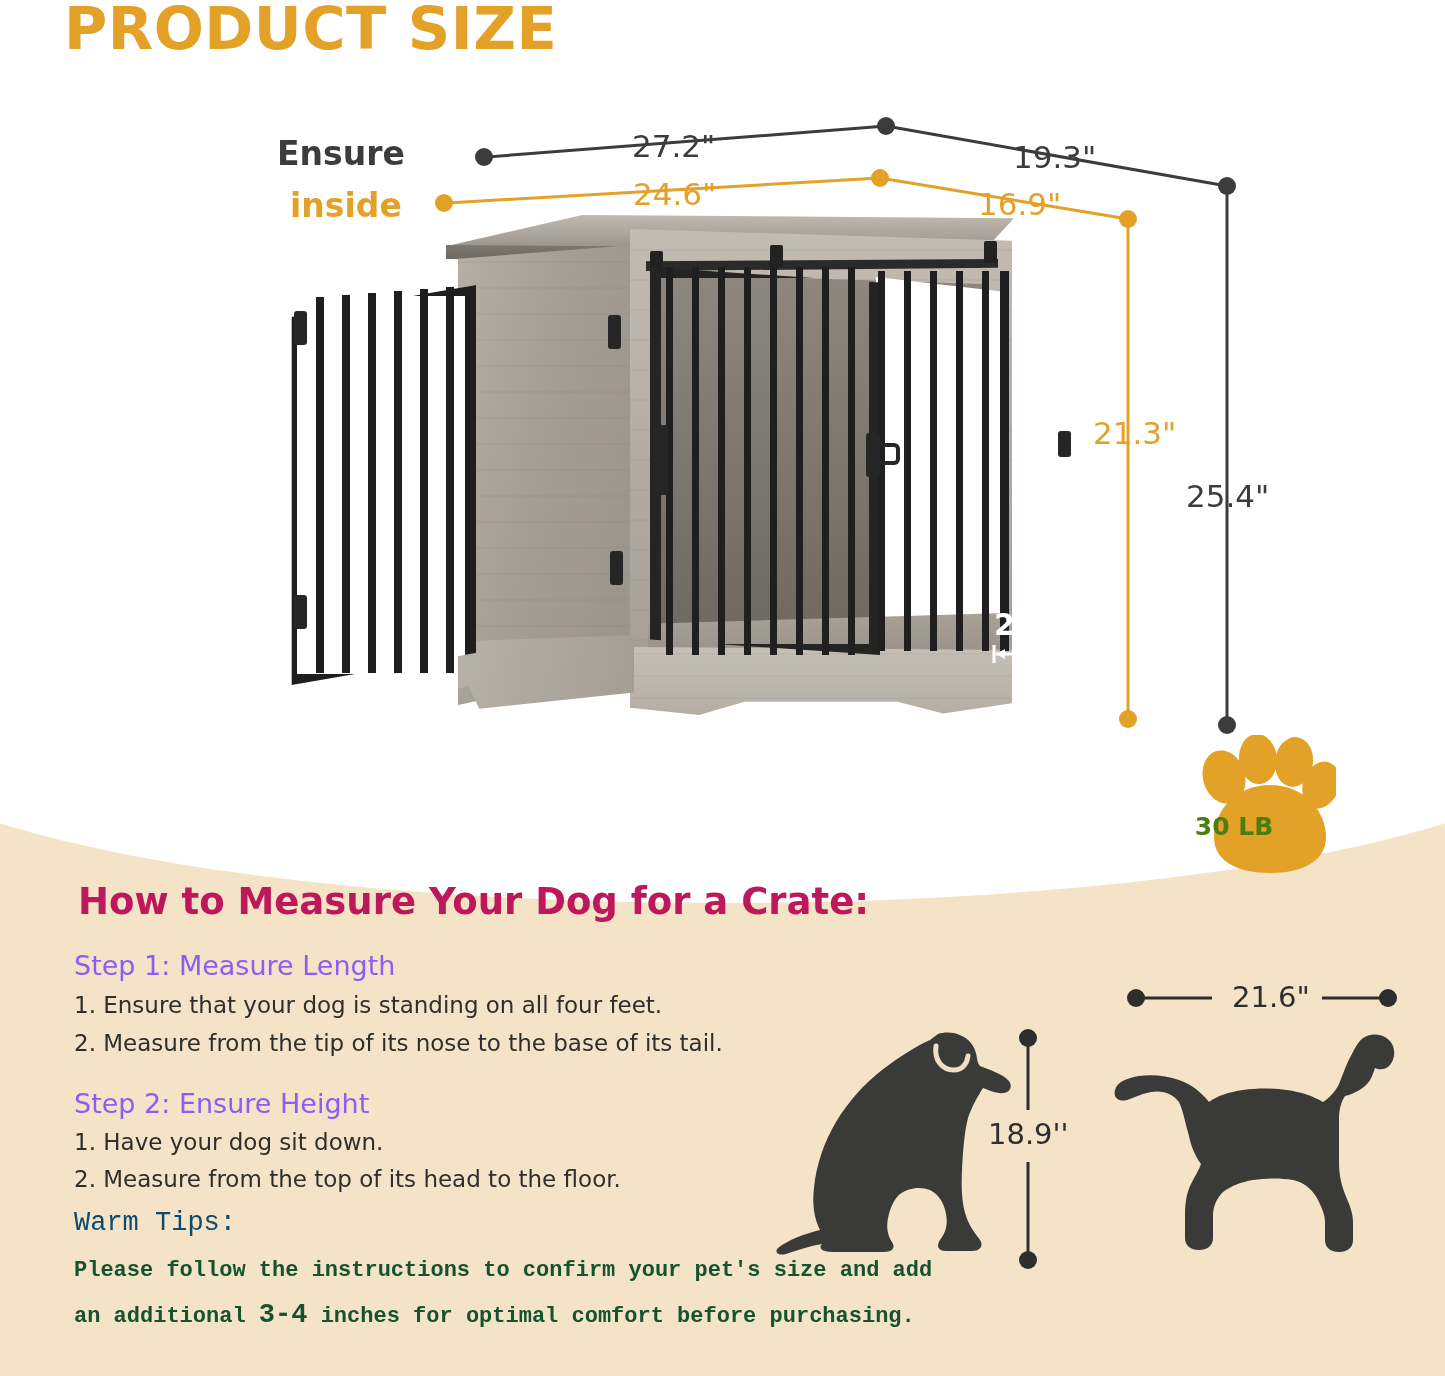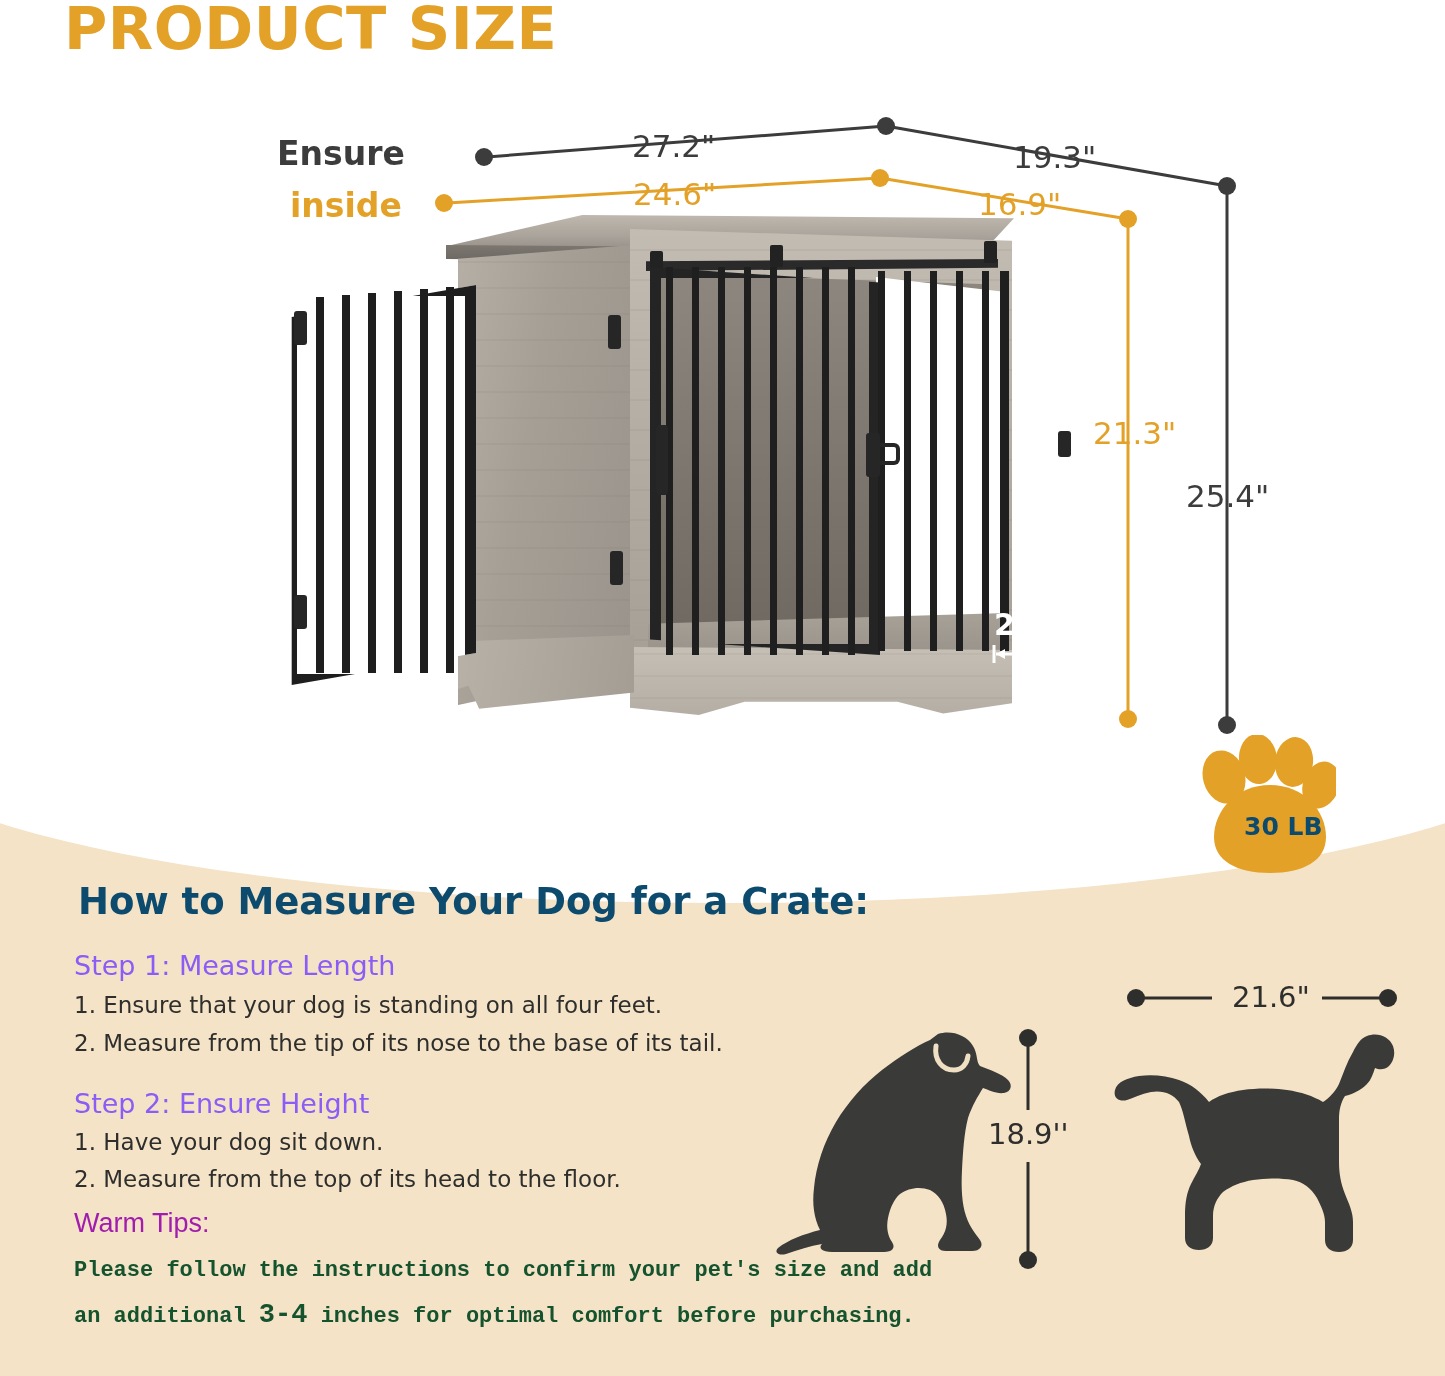--- a/index.html
+++ b/index.html
@@ -179,45 +179,45 @@
   .two-in-label{
     position:absolute; left:716px; top:392px; z-index:30;
     color:#ffffff; font-size:30px; font-weight:bold;
     font-family:"DejaVu Sans", sans-serif;
   }
   .two-in-arrow{ position:absolute; left:712px; top:428px; z-index:30; }
 
   
   .paw{ position:absolute; left:1186px; top:735px; width:150px; height:140px; z-index:30; }
   .paw-text{
-    position:absolute; left:1244px; top:812px; width:104px; 
-    color:#0c4a6e; font-size:25px; font-weight:bold; z-index:31;
+    position:absolute; left:1182px; top:812px; width:104px; text-align:center;
+    color:#4d7c0f; font-size:25px; font-weight:bold; z-index:31;
     font-family:"DejaVu Sans", sans-serif;
   }
 
   
   .howto-title{
     position:absolute; left:78px; top:880px; z-index:20;
-    font-size:37px; font-weight:bold; color:#0c4a6e;
+    font-size:37px; font-weight:bold; color:#be185d;
     font-family:"DejaVu Sans", sans-serif;
   }
   .step-head{
     position:absolute; left:74px; z-index:20;
     font-size:27px; color:#8b5cf6;
     font-family:"DejaVu Sans", sans-serif;
   }
   .step-line{
     position:absolute; left:74px; z-index:20;
     font-size:23px; color:#2E2E2C;
     font-family:"DejaVu Sans", sans-serif;
   }
   .warm-head{
     position:absolute; left:74px; top:1208px; z-index:20;
-    font-size:27px; color:#a21caf;
-    font-family:Liberation Sans, sans-serif;
+    font-size:27px; color:#0c4a6e;
+    font-family:Liberation Mono, monospace;
   }
   .warm-line{
     position:absolute; left:74px; z-index:20;
     font-size:22px; font-weight:bold; color:#14532d;
     font-family:Liberation Mono, monospace;
   }
   .warm-line .big{ font-size:27px; font-weight:bold; }
 
   
   .dog-sit{ position:absolute; left:770px; top:1018px; width:260px; height:250px; z-index:20; }

